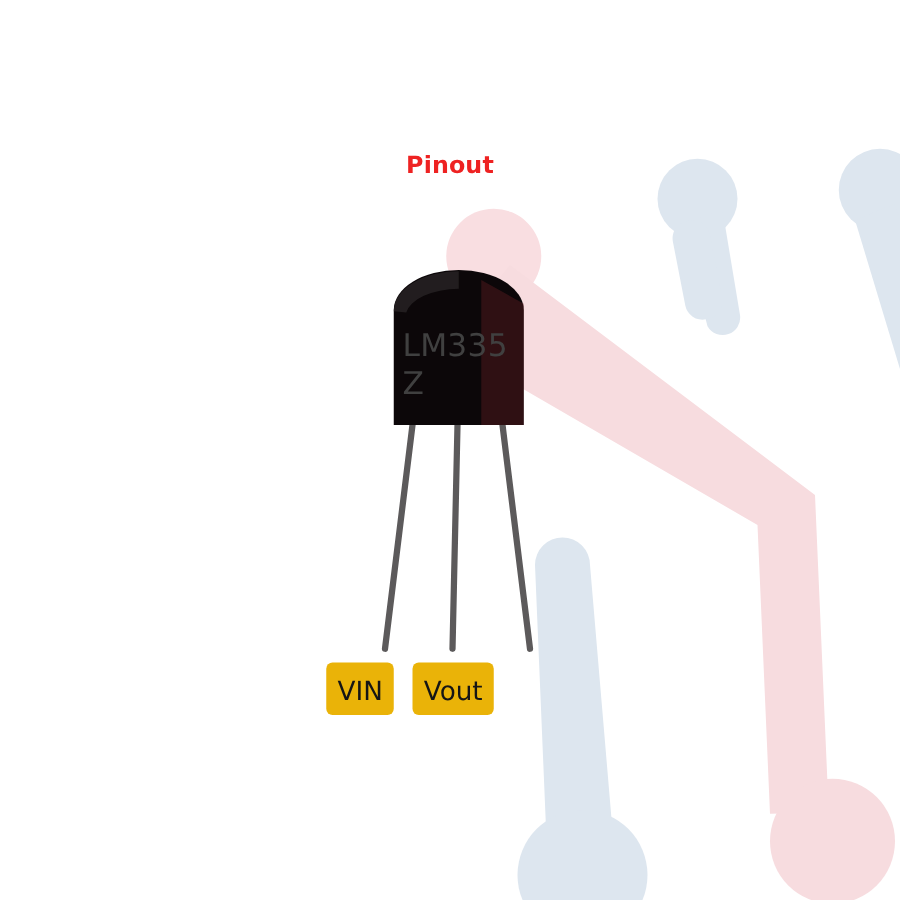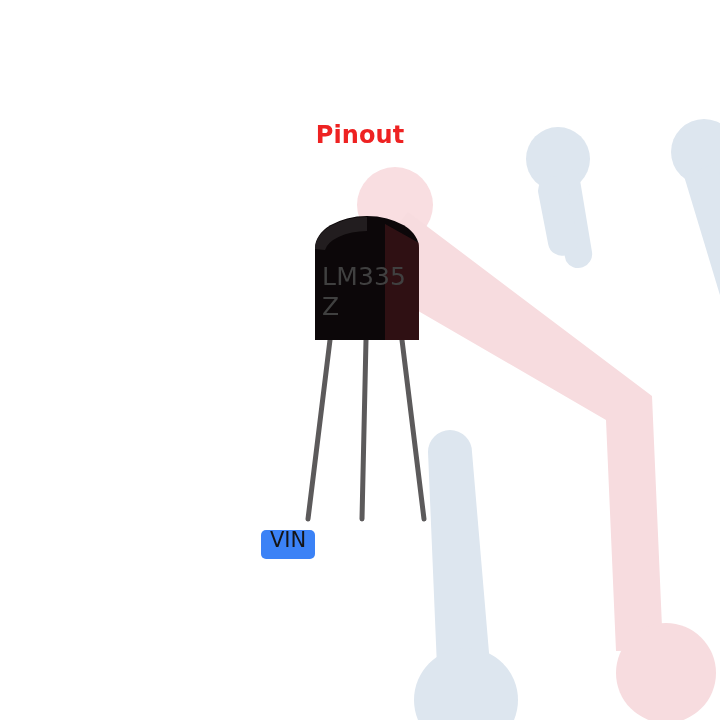--- a/index.html
+++ b/index.html
@@ -24,21 +24,21 @@
   }
   #bg-layer { z-index: 1; }
 
   
   .title {
     position: absolute;
     left: 0;
     top: 121px;
     width: 720px;
     text-align: center;
-    font-size: 24px;
+    font-size: 19px;
     font-weight: bold;
     color: #ee2222;
     letter-spacing: 0.1px;
     z-index: 4;
     user-select: none;
   }
   .title-inner {
     position: relative;
     left: 0px;
     display: inline-block;
@@ -62,26 +62,26 @@
     z-index: 5;
     user-select: none;
     white-space: pre;
   }
   #txt-line1 { left: 322px; top: 262px; }
   #txt-line2 { left: 322px; top: 292px; }
 
   
   .pin-label {
     position: absolute;
-    background: #3b82f6;
+    background: #eab308;
     border-radius: 5px;
     color: #151515;
     font-size: 21px;
     line-height: 21px;
-    padding: 0 9px 8px 9px;
+    padding: 13px 9px 8px 9px;
     z-index: 6;
     white-space: nowrap;
     user-select: none;
   }
   #pin-0 { left: 261px; top: 530px; }
   #pin-1 { left: 330px; top: 530px; }
   #pin-2 { left: 411px; top: 530px; }
 </style>
 </head>
 <body>
@@ -153,14 +153,15 @@
                L 419 243
                L 419 340
                L 385 340 Z" fill="#5a1d22" opacity="0.45"></path>
     </g>
   </svg>
 
   <div class="body-text" id="txt-line1">LM335</div>
   <div class="body-text" id="txt-line2">Z</div>
 
   <div class="pin-label" id="pin-0">VIN</div>
+  <div class="pin-label" id="pin-1">Vout</div>
 
 </div>
 
 </body></html>

